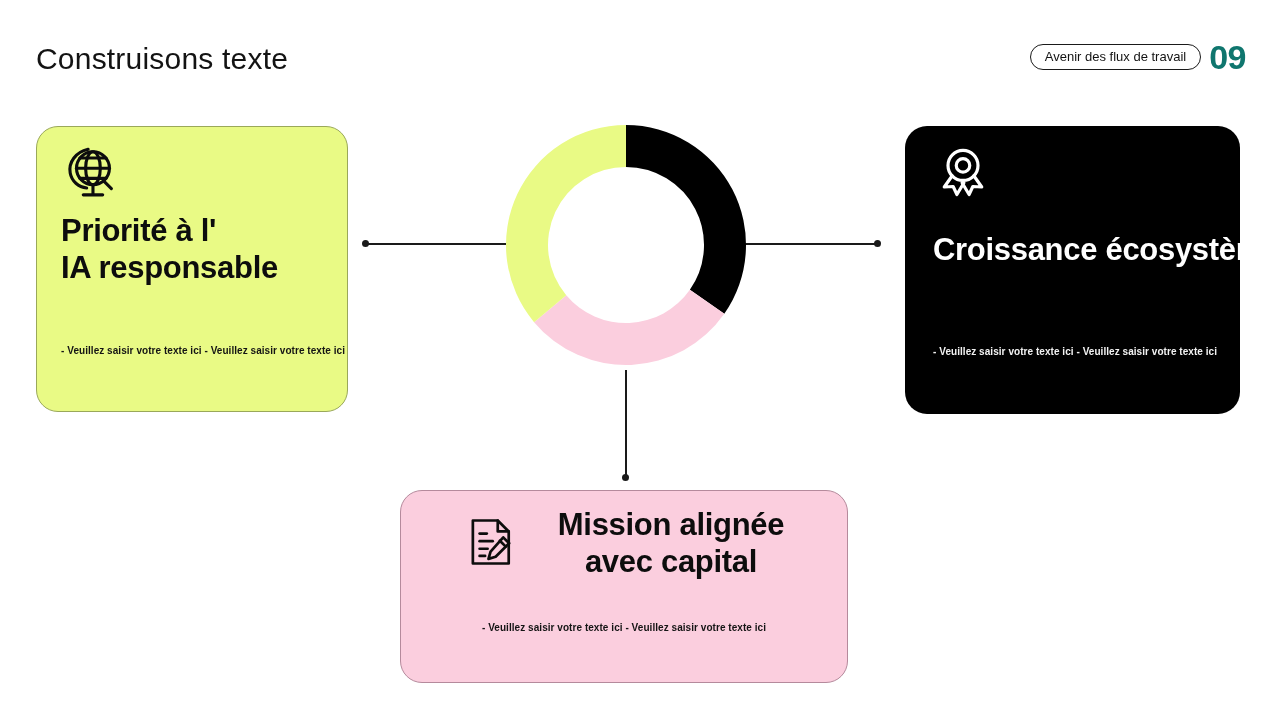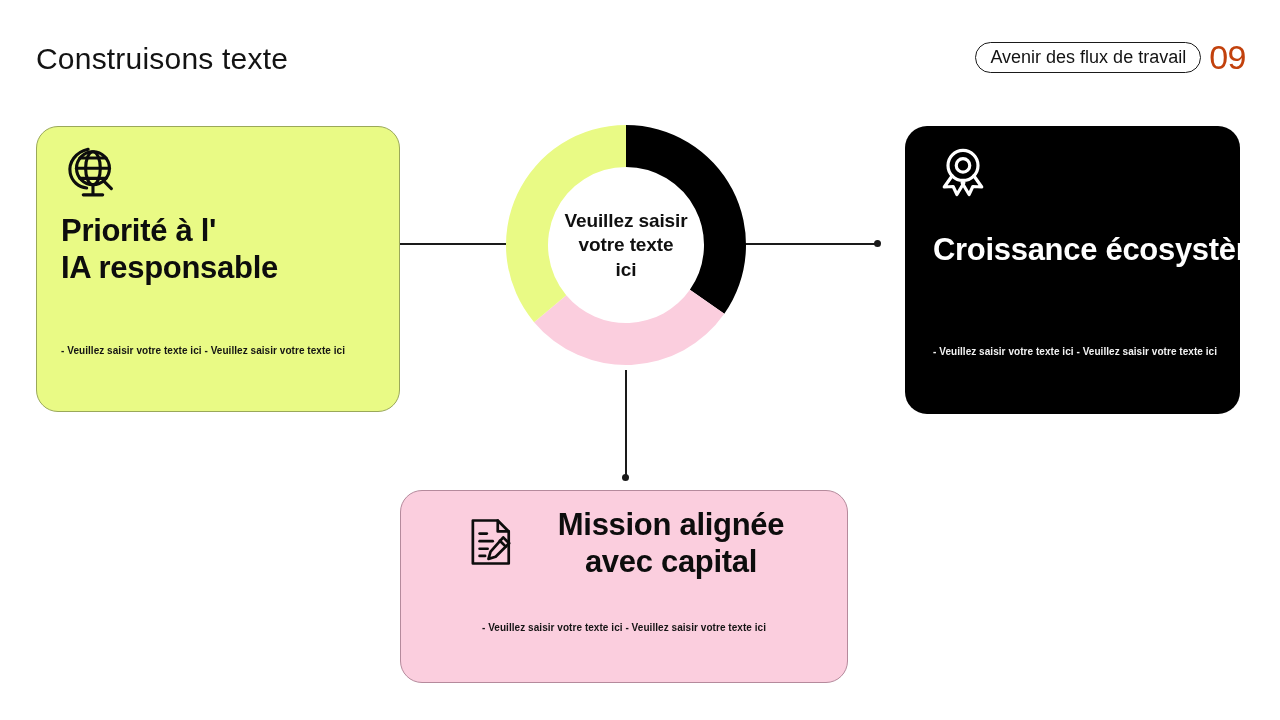--- a/index.html
+++ b/index.html
@@ -32,30 +32,30 @@
     right: 34px;
     top: 40px;
     display: flex;
     align-items: center;
     gap: 8px;
   }
   #section-badge {
     border: 1.5px solid #1a1a1a;
     border-radius: 999px;
     padding: 5px 14px 6px 14px;
-    font-size: 18px;
+    font-size: 13px;
     line-height: 1;
     color: #131313;
     white-space: nowrap;
   }
   #page-number {
     font-size: 34px;
-    font-weight: 400;
+    font-weight: 700;
     letter-spacing: -0.5px;
-    color: #c2410c;
+    color: #0f766e;
     line-height: 1;
   }
 
   
   .connector-line {
     position: absolute;
     background: #1a1a1a;
   }
   .connector-dot {
     position: absolute;
@@ -89,21 +89,21 @@
   .card-body {
     position: absolute;
     font-size: 10px;
     font-weight: 600;
     letter-spacing: 0.05px;
     white-space: nowrap;
   }
 
   
   #card-left {
-    left: 36px; top: 126px; width: 364px; height: 286px;
+    left: 36px; top: 126px; width: 312px; height: 286px;
     background: #e9fa85;
     border: 1.5px solid #9aa85a;
   }
   #card-left .card-icon  { left: 24px; top: 16px; }
   #card-left .card-title { left: 24px; top: 86px; color: #0d0d0d; }
   #card-left .card-body  { left: 24px; top: 218px; color: #141414; }
 
   
   #card-right {
     left: 905px; top: 126px; width: 335px; height: 288px;
@@ -226,18 +226,13 @@
   </div>
   <div class="card-body">- Veuillez saisir votre texte ici - Veuillez saisir votre texte ici</div>
 </div>
 
 <div id="donut-chart">
   <svg id="donut-svg" width="246" height="246" viewBox="0 0 246 246">
       <path d="M 123.00000000000001 3 A 120 120 0 0 1 221.29824531467904 191.82917236212552 L 186.89385945454137 167.73896203538158 A 78 78 0 0 0 123 45 Z" fill="#000000"></path>
       <path d="M 221.29824531467904 191.82917236212552 A 120 120 0 0 1 31.07466682572266 200.13451316238474 L 63.248533436719725 173.13743355555007 A 78 78 0 0 0 186.89385945454137 167.73896203538158 Z" fill="#fbcede"></path>
       <path d="M 31.07466682572266 200.13451316238474 A 120 120 0 0 1 122.99999999999997 3 L 122.99999999999999 45 A 78 78 0 0 0 63.248533436719725 173.13743355555007 Z" fill="#e9fa85"></path>
     </svg>
-  <div id="donut-center-label">
-      <div>Veuillez saisir</div>
-      <div>votre texte</div>
-      <div>ici</div>
-    </div>
 </div>
 
 </body></html>

